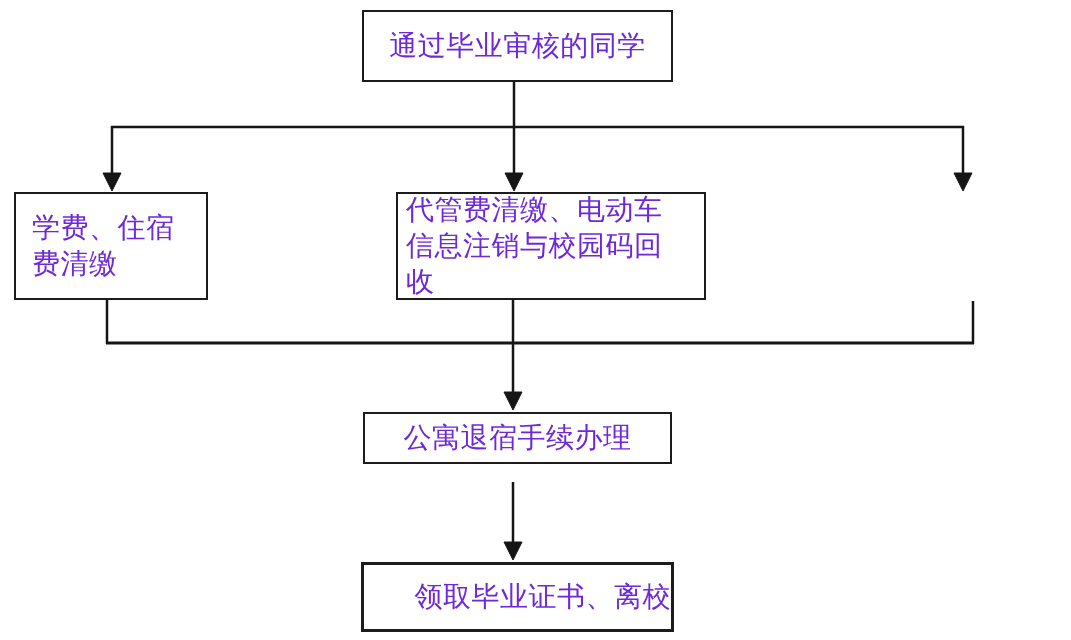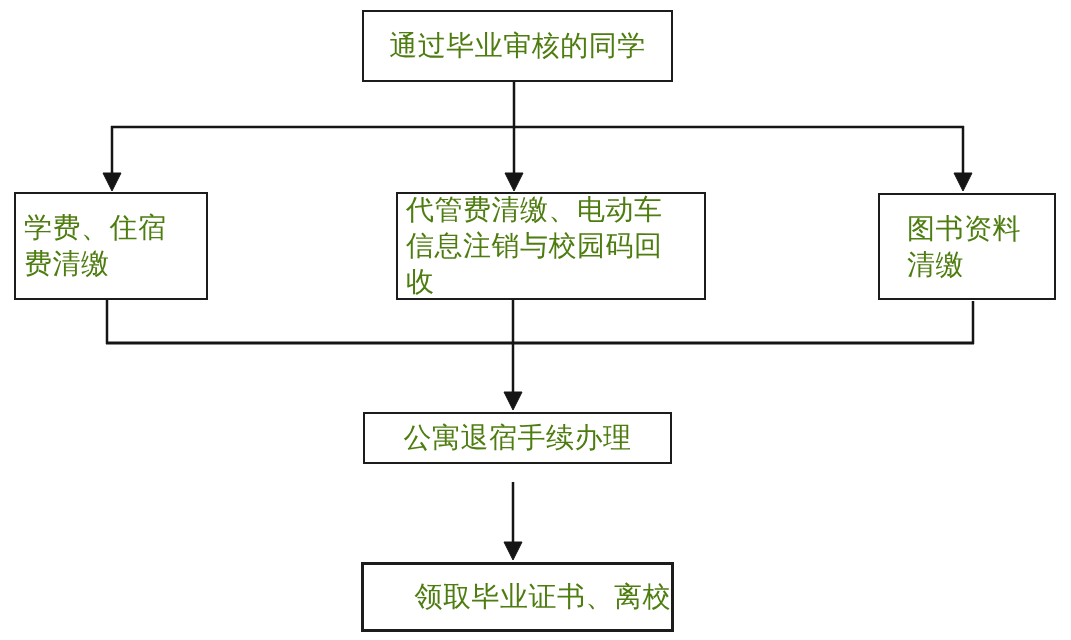--- a/index.html
+++ b/index.html
@@ -13,31 +13,31 @@
   svg.connectors {
     position:absolute; left:0; top:0; width:1071px; height:640px;
   }
   .node {
     position:absolute;
     box-sizing:border-box;
     border:2px solid #1c1c1c;
     background:#ffffff;
     display:flex;
     align-items:center;
-    color:#4d7c0f;
+    color:#6d28d9;
     font-size:28px;
     letter-spacing:0.5px;
     line-height:1.28;
     white-space:pre-line;
   }
   .node.center { justify-content:center; text-align:center; }
   .node.leftal { justify-content:flex-start; text-align:left; }
 
   #node-start    { left:362px; top:10px;  width:311px; height:72px;  }
-  #node-tuition  { left:14px;  top:192px; width:194px; height:108px; padding-left:8px; }
+  #node-tuition  { left:14px;  top:192px; width:194px; height:108px; padding-left:16px; }
   #node-custodial{ left:396px; top:192px; width:310px; height:108px; padding-left:8px;  }
   #node-library  { left:878px; top:193px; width:178px; height:107px; padding-left:27px; }
   #node-dorm     { left:363px; top:412px; width:309px; height:52px;  }
   #node-leave    { left:361px; top:562px; width:313px; height:70px; border-width:3px;justify-content:flex-end; }
 </style>
 </head>
 <body>
 
 <div class="canvas">
 
@@ -73,24 +73,20 @@
     <span>学费、住宿
 费清缴</span>
   </div>
 
   <div class="node leftal" id="node-custodial">
     <span>代管费清缴、电动车
 信息注销与校园码回
 收</span>
   </div>
 
-  <div class="node leftal" id="node-library">
-    <span>图书资料
-清缴</span>
-  </div>
 
   <div class="node center" id="node-dorm">
     <span>公寓退宿手续办理</span>
   </div>
 
   <div class="node center" id="node-leave">
     <span>领取毕业证书、离校</span>
   </div>
 
 </div>

